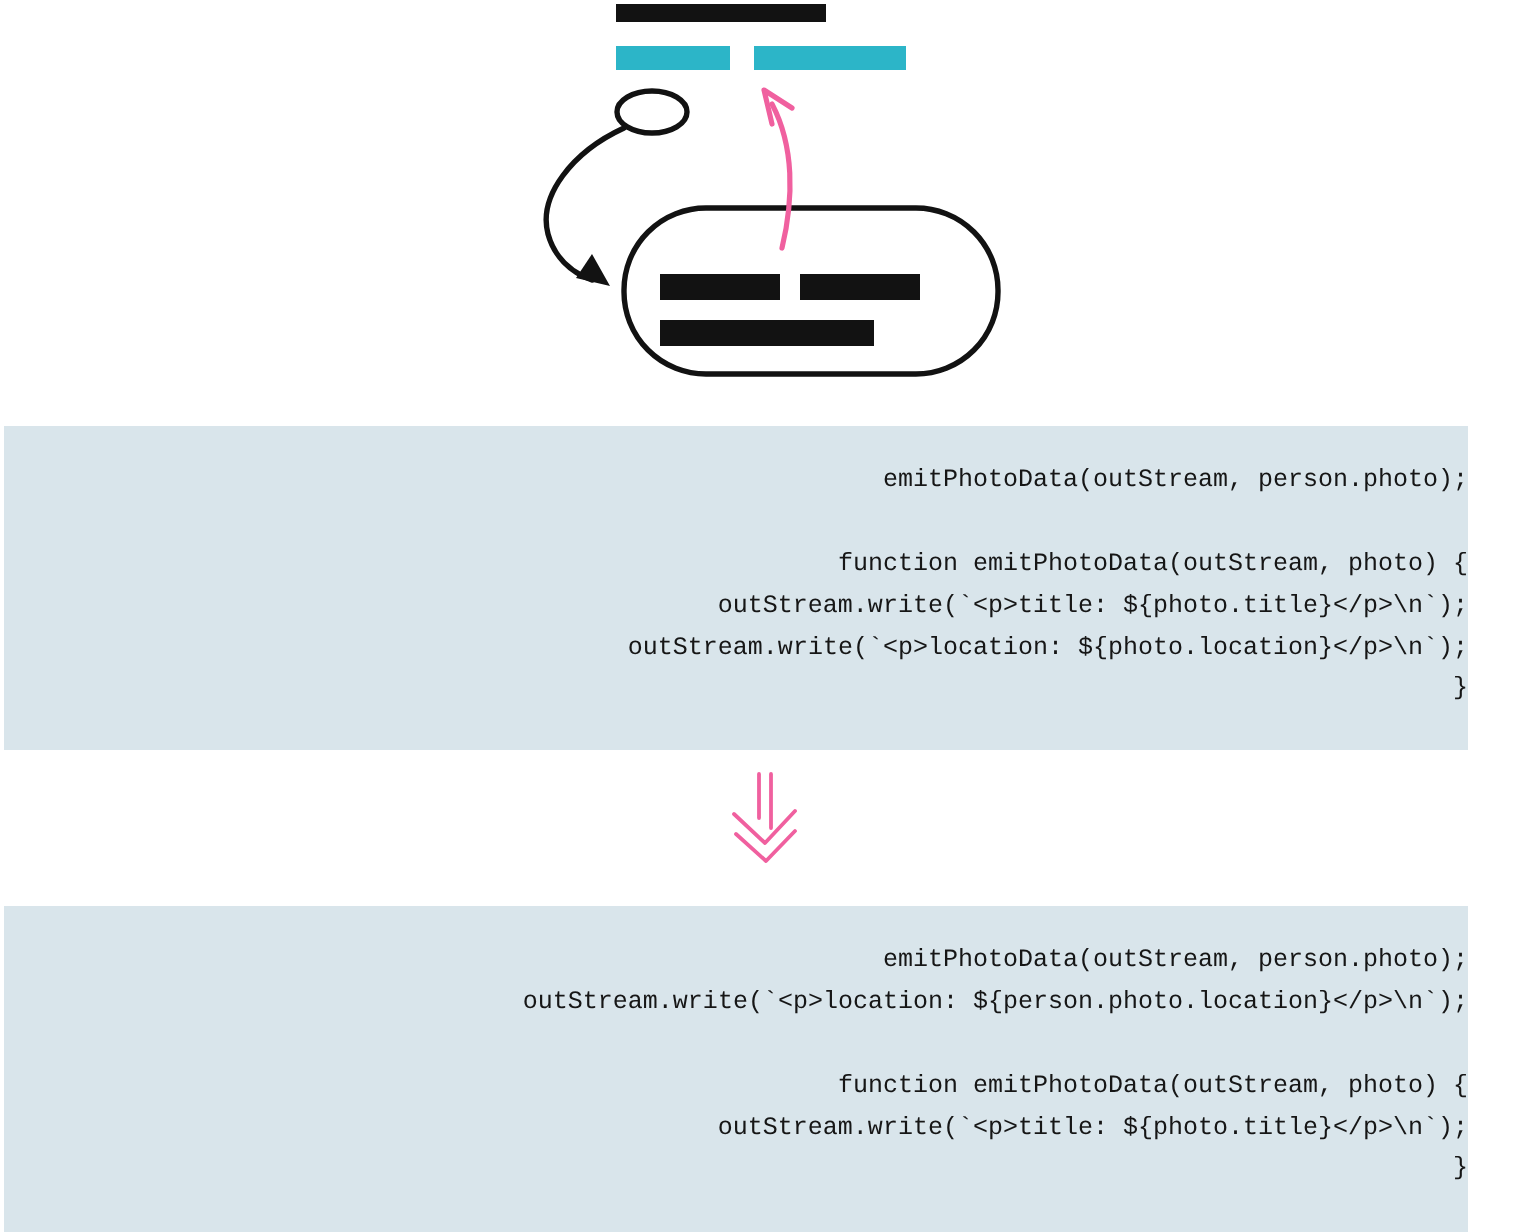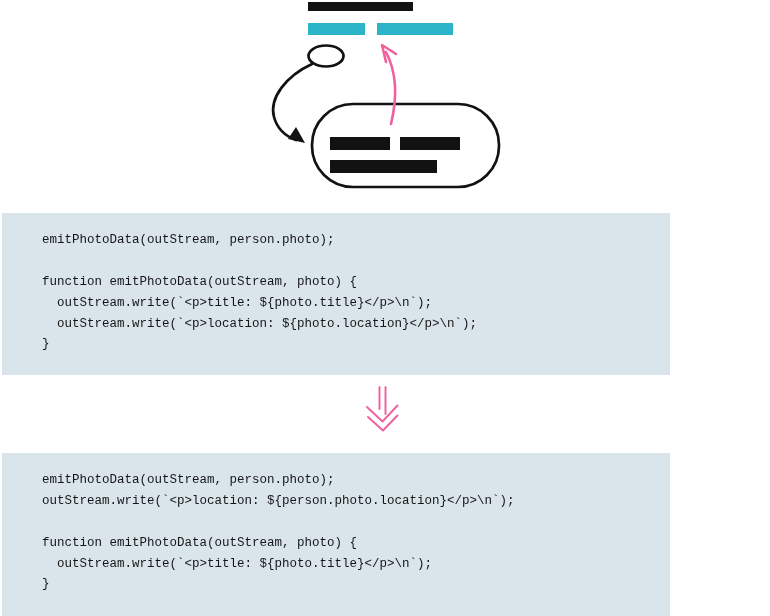--- a/index.html
+++ b/index.html
@@ -25,27 +25,28 @@
   .ink        { fill: var(--ink-black, #121212); }
   .cyan       { fill: var(--highlight-cyan, #2cb5c8); }
   .outline    { fill: #ffffff; stroke: var(--ink-black, #121212); stroke-width: 2.7; }
   .ink-stroke { fill: none; stroke: var(--ink-black, #121212); stroke-width: 2.7; stroke-linecap: round; }
   .pink-stroke{ fill: none; stroke: var(--arrow-pink, #f0609f); stroke-width: 2.6; stroke-linecap: round; stroke-linejoin: round; }
   .pink-thin  { fill: none; stroke: var(--arrow-pink, #f0609f); stroke-width: 1.9; stroke-linecap: round; stroke-linejoin: round; }
 
   .code-block {
     position: absolute;
     left: 2px;
-    width: 668px;
+    width: 732px;
     box-sizing: border-box;
     background: var(--code-background, #d9e5eb);
     padding: 17px 0 0 40px;
     color: #161616;
     font-size: 12.5px;
     z-index: 1;
+    text-align: right;
   }
   .block-before { top: 213px; height: 162px; }
   .block-after  { top: 453px; height: 163px; }
   .code-line {
     white-space: pre;
     height: 20.9px;
     line-height: 20.9px;
     font-family: "Liberation Mono", "DejaVu Sans Mono", monospace;
   }
 </style>

